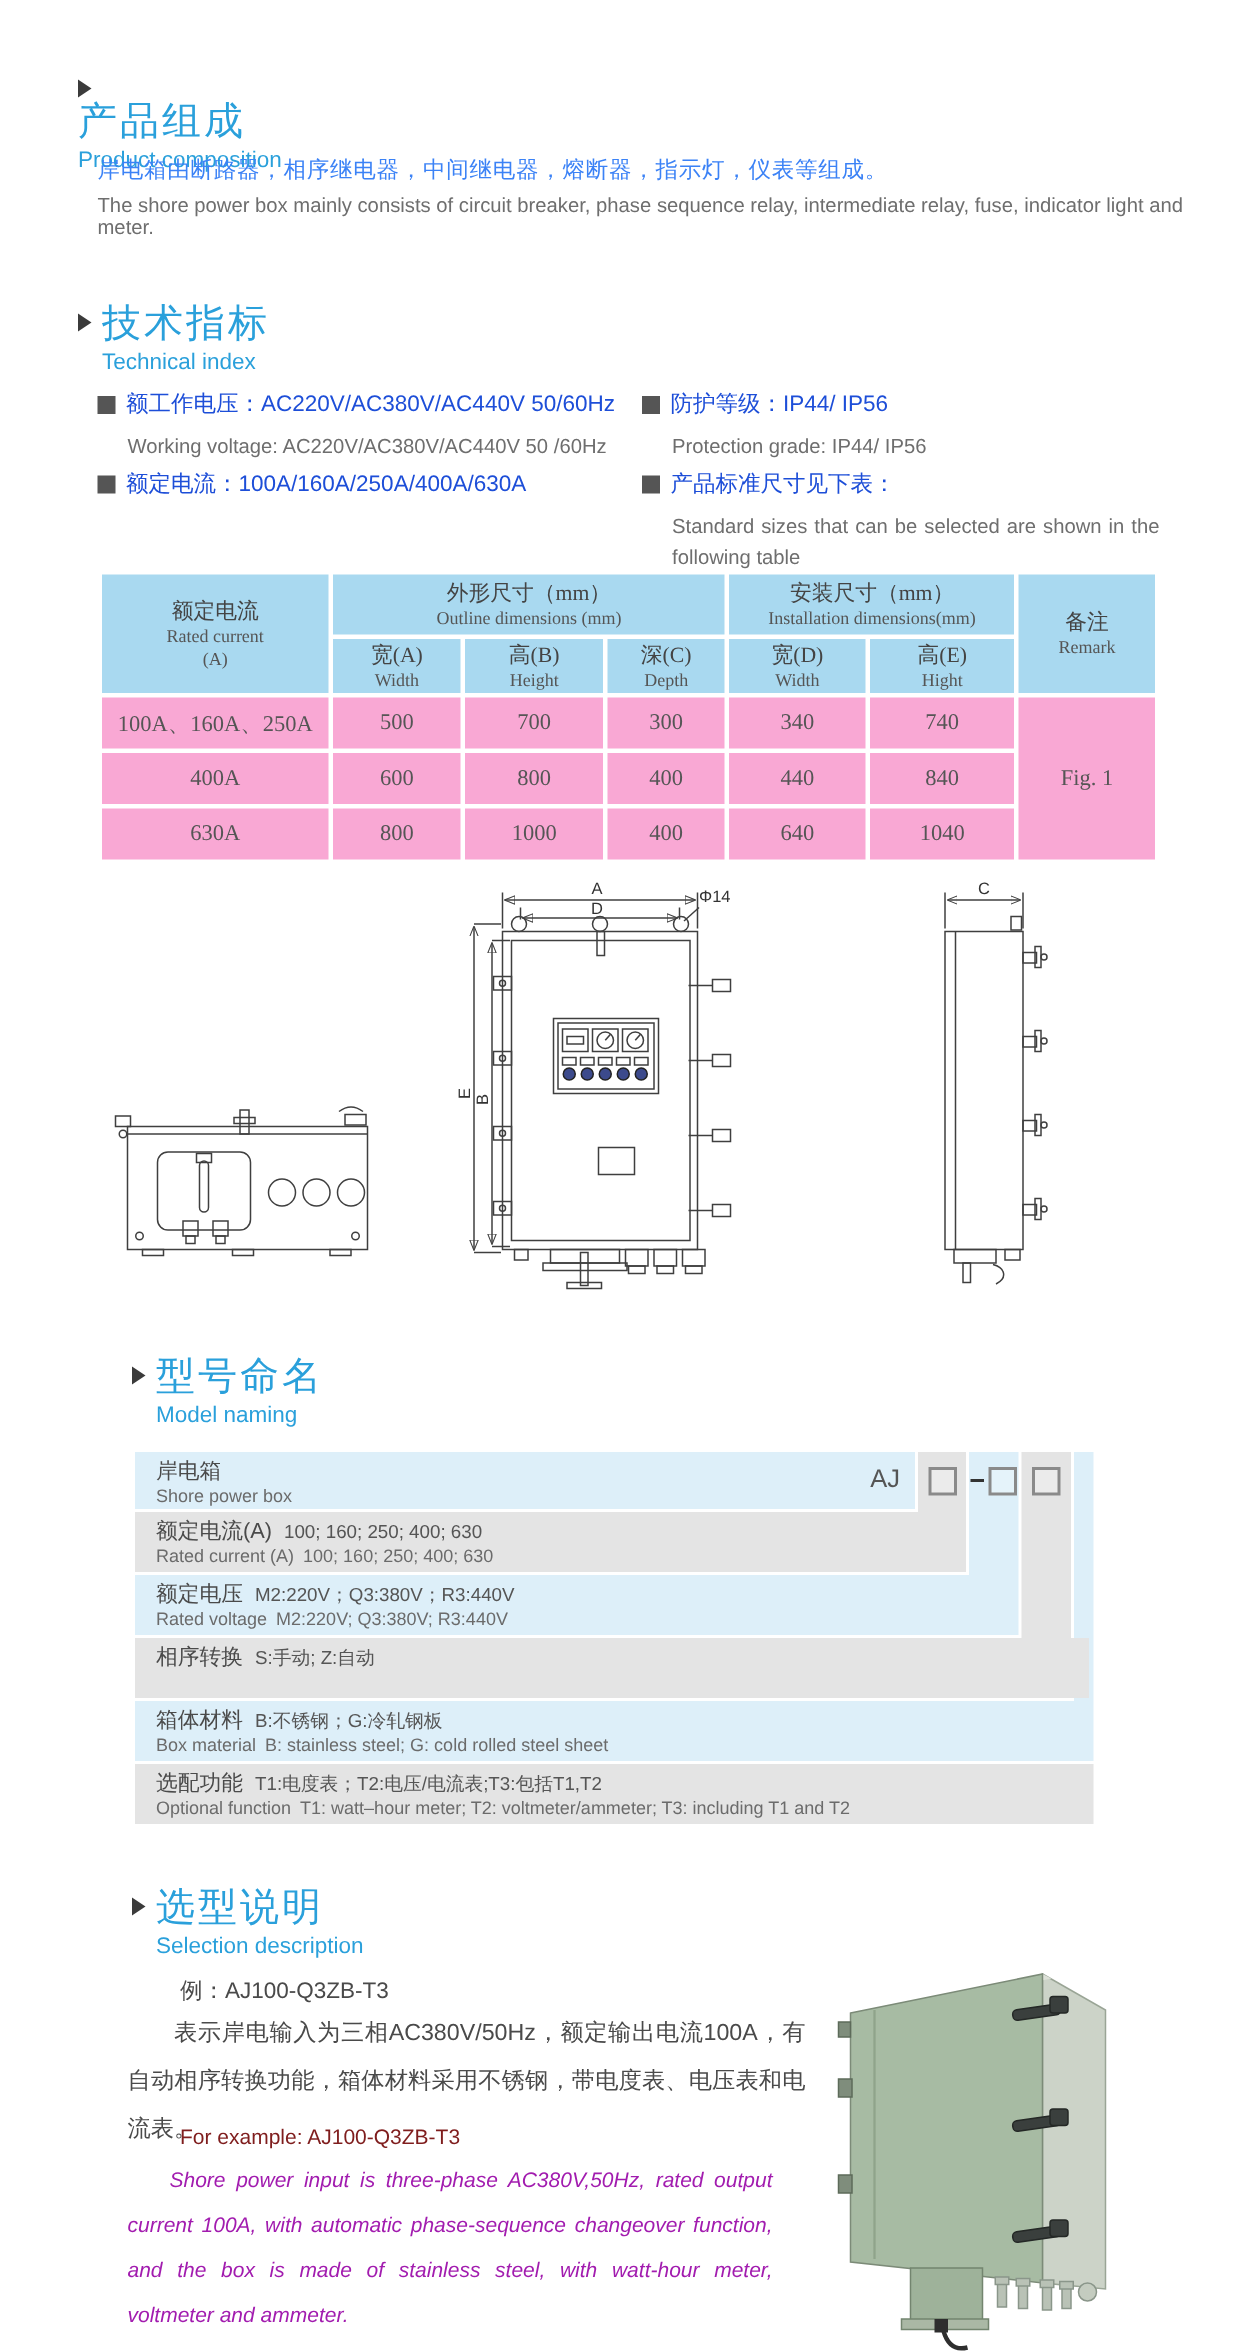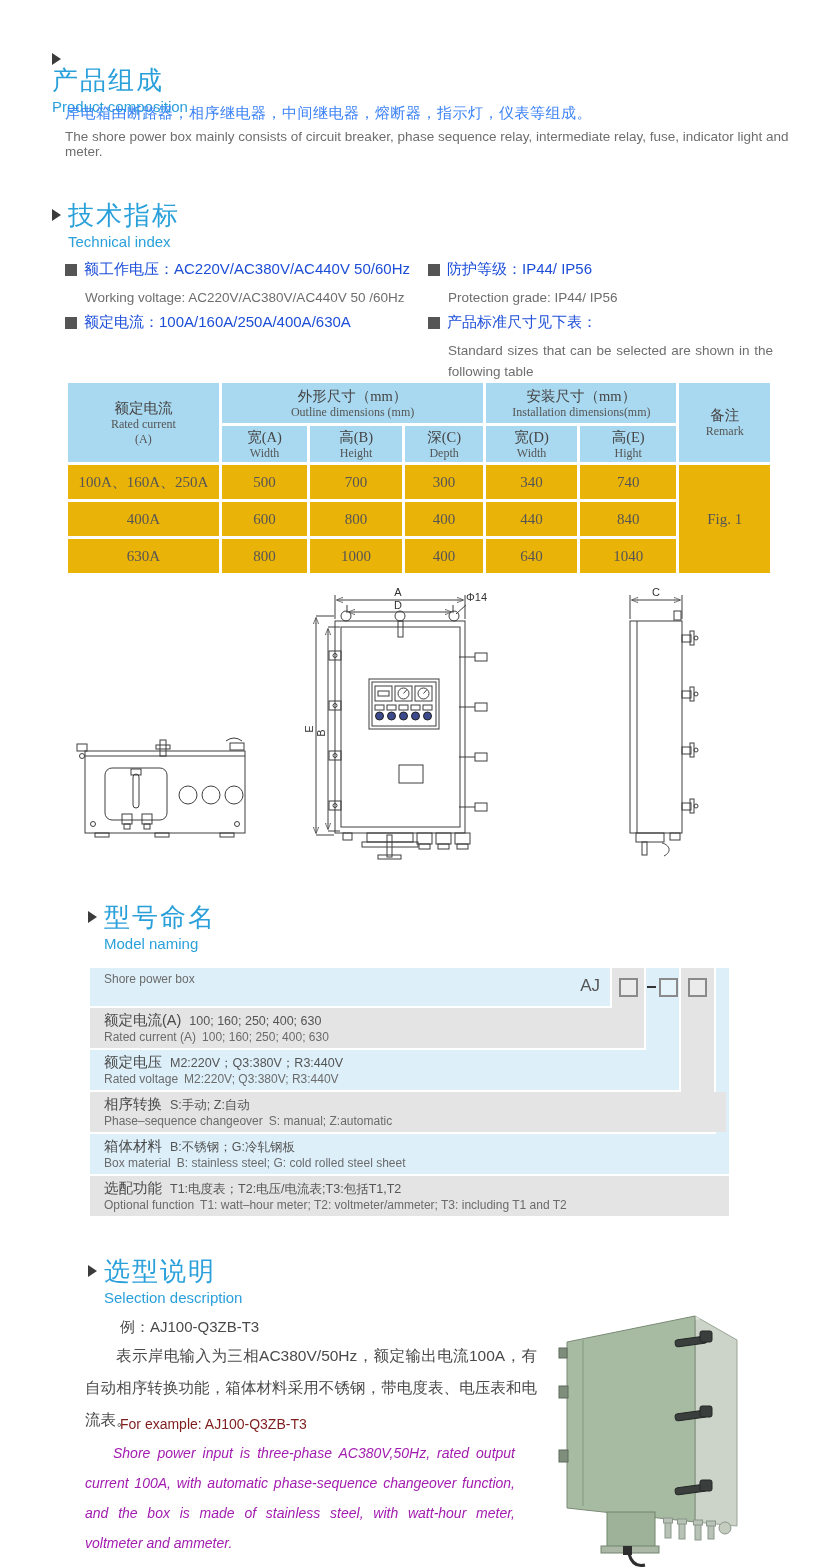--- a/index.html
+++ b/index.html
@@ -18,21 +18,21 @@
   
   .para-zh{font-size:15px;color:#3b82f6;letter-spacing:.5px;}
   .para-en{font-size:13.5px;color:#6e6e6e;}
   
   .spec-zh{font-size:15px;color:#1d4ed8;display:flex;align-items:center;}
   .bullet{display:inline-block;width:12px;height:12px;background:#555;margin-right:7px;flex:none;}
   .spec-en{font-size:13.5px;color:#6e6e6e;margin:8px 0 0 20px;line-height:21px;}
   
   table.dims{border-collapse:separate;border-spacing:3px;table-layout:fixed;font-family:Liberation Serif, serif;}
   table.dims th{background:#a9d9f0;font-weight:normal;text-align:center;vertical-align:middle;}
-  table.dims td{background:#eab308;text-align:center;vertical-align:middle;}
+  table.dims td{background:#f9a8d4;text-align:center;vertical-align:middle;}
   .th-zh{font-size:14.5px;color:#444;line-height:18px;}
   .th-en{font-size:12px;color:#555;line-height:15px;}
   .cell-num{font-size:15px;color:#555;}
   
   .nm-row{position:absolute;left:0;box-sizing:border-box;padding:4px 0 0 14px;}
   .nm-blue{background:#ddeff9;}
   .nm-gray{background:#e4e4e4;}
   .nm-zh{font-size:14px;color:#4a4a4a;line-height:17px;white-space:nowrap;}
   .nm-zh .lbl{font-size:14.5px;}
   .nm-zh .cds{font-size:12.5px;color:#555;margin-left:8px;}
@@ -352,34 +352,34 @@
   <div class="nm-strip nm-blue" style="left:556px;width:33px;height:82px;">
     <span class="dash"></span>
     <span class="code-box"></span>
     </div>
   <div class="nm-strip nm-gray" style="left:591px;width:33px;height:124px;">
     <span class="code-box"></span>
     </div>
   <div class="nm-strip nm-blue" style="left:626px;width:13px;height:166px;"></div>
 
   <div class="nm-row nm-blue" style="top:0;height:38px;width:520px;">
+    <div class="nm-zh"><span class="lbl">岸电箱</span></div>
     <div class="nm-en"><span>Shore power box</span></div>
     <span class="aj">AJ</span>
   </div>
   <div class="nm-row nm-gray" style="top:40px;height:40px;width:554px;">
     <div class="nm-zh"><span class="lbl">额定电流(A)</span><span class="cds">100; 160; 250; 400; 630</span></div>
     <div class="nm-en"><span>Rated current (A)</span><span class="cds">100; 160; 250; 400; 630</span></div>
   </div>
   <div class="nm-row nm-blue" style="top:82px;height:40px;width:589px;">
     <div class="nm-zh"><span class="lbl">额定电压</span><span class="cds">M2:220V；Q3:380V；R3:440V</span></div>
     <div class="nm-en"><span>Rated voltage</span><span class="cds">M2:220V;  Q3:380V;  R3:440V</span></div>
   </div>
   <div class="nm-row nm-gray" style="top:124px;height:40px;width:636px;">
     <div class="nm-zh"><span class="lbl">相序转换</span><span class="cds">S:手动; Z:自动</span></div>
-    <div class="nm-en"><span>Phase–sequence changeover</span><span class="cds">S: manual;  Z:automatic</span></div>
   </div>
   <div class="nm-row nm-blue" style="top:166px;height:40px;width:639px;">
     <div class="nm-zh"><span class="lbl">箱体材料</span><span class="cds">B:不锈钢；G:冷轧钢板</span></div>
     <div class="nm-en"><span>Box material</span><span class="cds">B: stainless steel; G: cold rolled steel sheet</span></div>
   </div>
   <div class="nm-row nm-gray" style="top:208px;height:40px;width:639px;">
     <div class="nm-zh"><span class="lbl">选配功能</span><span class="cds">T1:电度表；T2:电压/电流表;T3:包括T1,T2</span></div>
     <div class="nm-en"><span>Optional function</span><span class="cds">T1: watt–hour meter; T2: voltmeter/ammeter; T3: including T1 and T2</span></div>
   </div>
 </div>

